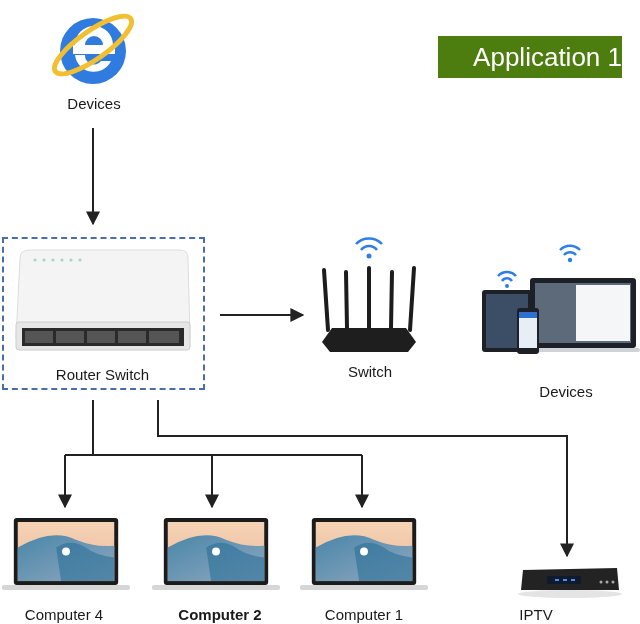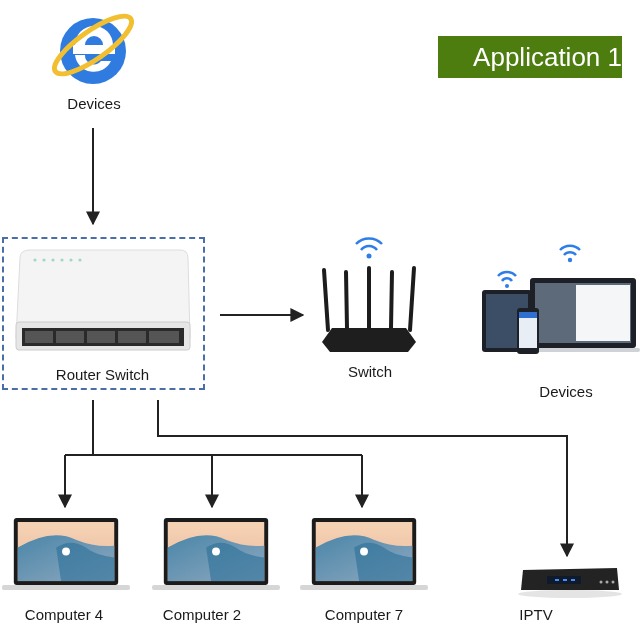--- a/index.html
+++ b/index.html
@@ -125,26 +125,26 @@
 </svg>
 
 <svg class="abs" style="left:2px;top:518px" width="128" height="74">
     <use href="#laptop" width="128" height="74"></use>
   </svg>
 <div class="label" style="left:14px;top:606px;width:100px;">Computer 4</div>
 
 <svg class="abs" style="left:152px;top:518px" width="128" height="74">
     <use href="#laptop" width="128" height="74"></use>
   </svg>
-<div class="label" style="left:152px;top:606px;width:100px;">Computer 2</div>
+<div class="label" style="left:170px;top:606px;width:100px;font-weight:bold;">Computer 2</div>
 
 <svg class="abs" style="left:300px;top:518px" width="128" height="74">
     <use href="#laptop" width="128" height="74"></use>
   </svg>
-<div class="label" style="left:314px;top:606px;width:100px;">Computer 7</div>
+<div class="label" style="left:314px;top:606px;width:100px;">Computer 1</div>
 
 <svg class="abs" style="left:515px;top:560px" width="110" height="40" viewBox="0 0 110 40">
   <ellipse cx="55" cy="34" rx="52" ry="4" fill="#e4e4e4"></ellipse>
   <path d="M8,10 L102,8 L104,30 L6,30 Z" fill="#232323"></path>
   <rect x="32" y="16" width="34" height="8" fill="#0f1a2a"></rect>
   <g fill="#4a8cff">
       <rect x="40" y="19" width="4" height="2"></rect>
       <rect x="48" y="19" width="4" height="2"></rect>
       <rect x="56" y="19" width="4" height="2"></rect>
     </g>

